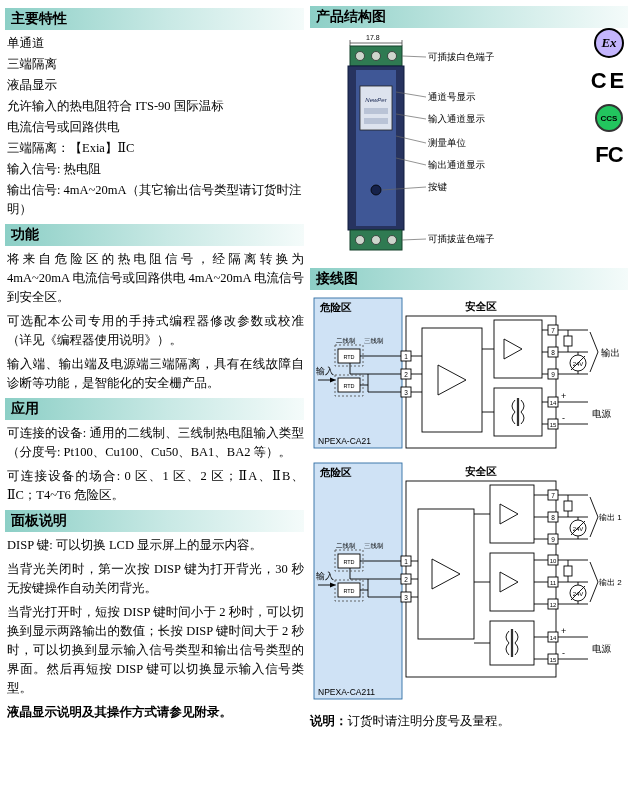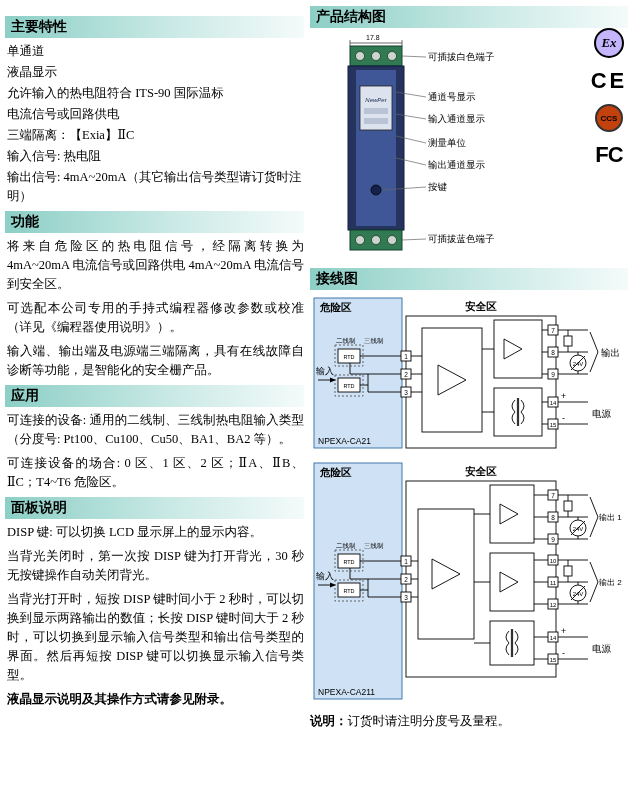--- a/index.html
+++ b/index.html
@@ -3,21 +3,21 @@
 <meta charset="utf-8">
 <style>
   * { margin:0; padding:0; box-sizing:border-box; }
   html,body { background:#fff; }
   body {
     width:629px; height:794px;
     font-family:"Liberation Serif","DejaVu Serif",serif;
     color:#000;
   }
   .page { position:relative; width:629px; height:794px; overflow:hidden; background:#fff; }
-  .col-left  { position:absolute; left:5px;  top:16px; width:299px; }
+  .col-left  { position:absolute; left:5px;  top:8px; width:299px; }
   .col-right { position:absolute; left:310px; top:6px; width:318px; }
   .sec { margin-bottom:5px; }
   .sec-h {
     font-size:14px; font-weight:bold; padding:2px 6px; margin-bottom:4px;
     background:linear-gradient(90deg,#8ccfc6 0%,#c9e9e5 55%,#f4fbfa 100%);
   }
   .feat { font-size:12.5px; line-height:19px; margin:0 0 2px 2px; }
   .para { font-size:12.5px; line-height:19px; margin:0 0 5px 2px; text-align:justify; }
   .para-bold { font-weight:bold; }
   .note { font-size:12.5px; margin-top:6px; }
@@ -28,36 +28,37 @@
     display:flex; flex-direction:column; align-items:center; gap:10px;
   }
   .cert-ex {
     width:30px; height:30px; border-radius:50%;
     background:#c4b5fd; border:2px solid #000;
     display:flex; align-items:center; justify-content:center;
     font-style:italic; font-weight:bold; font-size:13px;
   }
   .cert-ce  { font-size:22px; font-weight:bold; letter-spacing:3px; font-family:"Liberation Sans",sans-serif; }
   .cert-ccs {
-    width:28px; height:28px; border-radius:50%; border:2.5px solid #333; background:#c2410c;
+    width:28px; height:28px; border-radius:50%; border:2.5px solid #333; background:#22c55e;
     display:flex; align-items:center; justify-content:center;
     font-size:8px; font-weight:bold; font-family:"Liberation Sans",sans-serif;text-align:right;
   }
   .cert-fcc { font-size:22px; font-weight:bold; letter-spacing:-1px; font-family:"Liberation Sans",sans-serif;text-align:center; }
 </style>
 </head>
 <body>
 
 <div class="page">
 
   <div class="col-left">
 
     <div class="sec">
       <div class="sec-h">主要特性</div>
       <div class="feat">单通道</div>
+      <div class="feat">三端隔离</div>
       <div class="feat">液晶显示</div>
       <div class="feat">允许输入的热电阻符合 ITS-90 国际温标</div>
       <div class="feat">电流信号或回路供电</div>
       <div class="feat">三端隔离：【Exia】ⅡC</div>
       <div class="feat">输入信号: 热电阻</div>
       <div class="feat">输出信号: 4mA~20mA（其它输出信号类型请订货时注明）</div>
     </div>
 
     <div class="sec">
       <div class="sec-h">功能</div>

